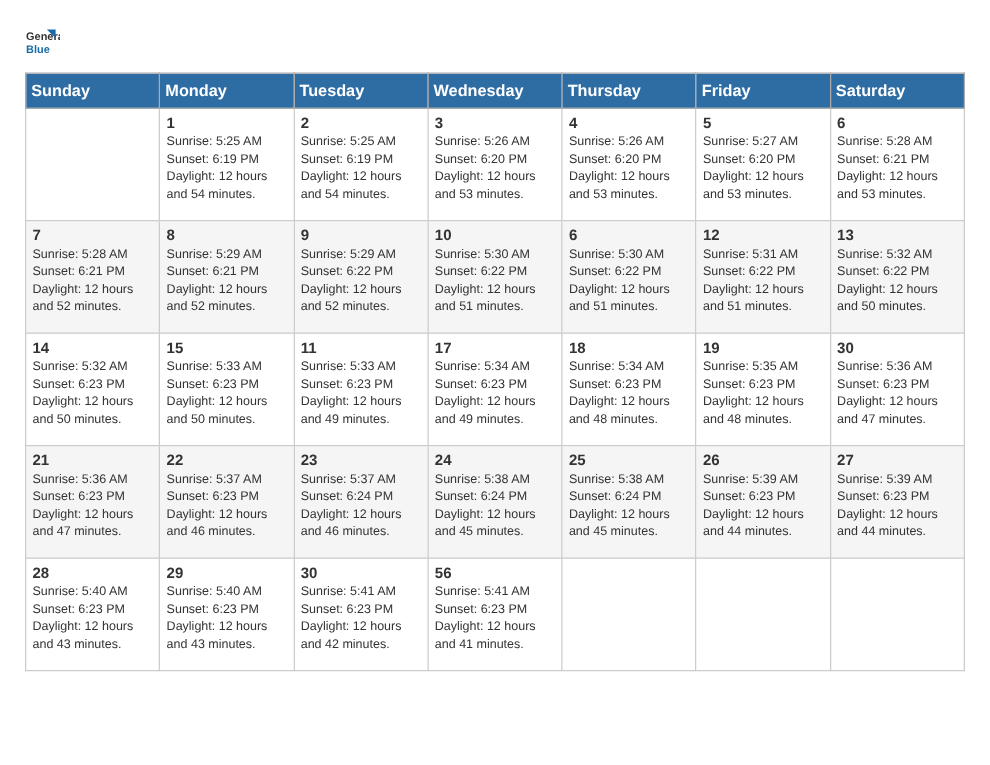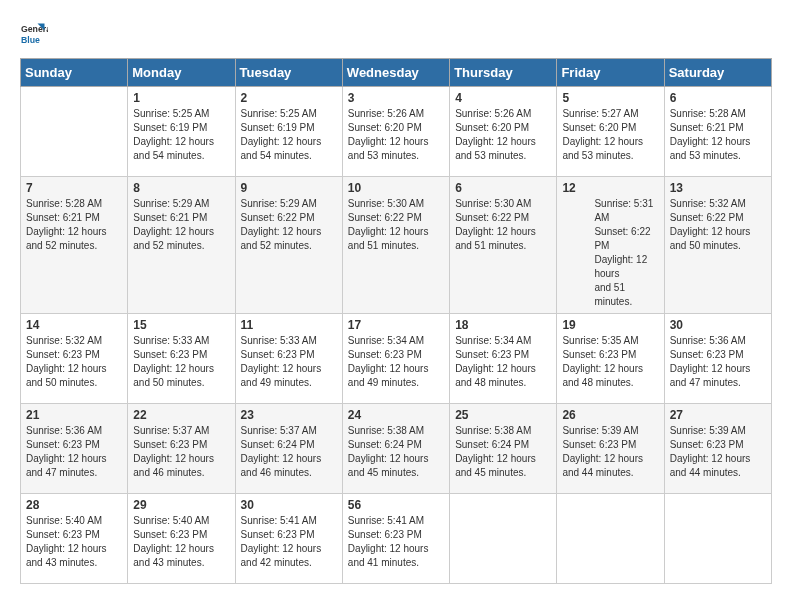--- a/index.html
+++ b/index.html
@@ -183,21 +183,21 @@
         </td>
         <td>
           <span class="day-number">6</span>
           <div class="cell-content" style="white-space: pre-line;">Sunrise: 5:30 AM
 Sunset: 6:22 PM
 Daylight: 12 hours
 and 51 minutes.</div>
         </td>
         <td>
           <span class="day-number">12</span>
-          <div class="cell-content" style="white-space: pre-line; margin-left: 32px;">Sunrise: 5:31 AM
+          <div class="cell-content" style="white-space: pre-line;">Sunrise: 5:31 AM
 Sunset: 6:22 PM
 Daylight: 12 hours
 and 51 minutes.</div>
         </td>
         <td>
           <span class="day-number">13</span>
           <div class="cell-content" style="white-space: pre-line;">Sunrise: 5:32 AM
 Sunset: 6:22 PM
 Daylight: 12 hours
 and 50 minutes.</div>

